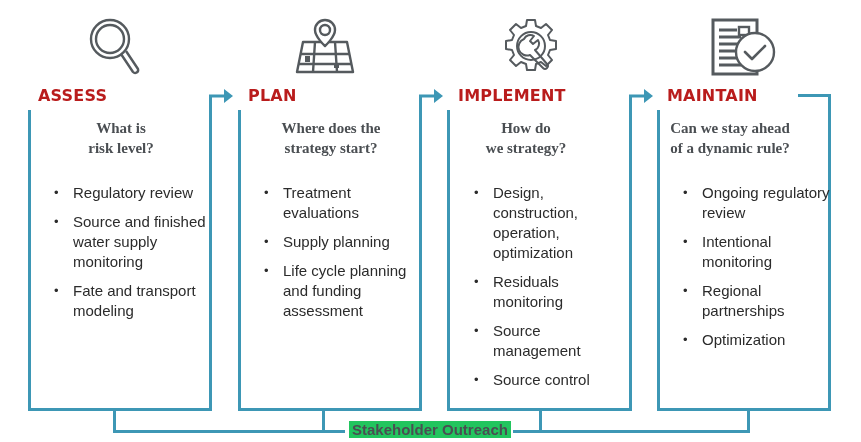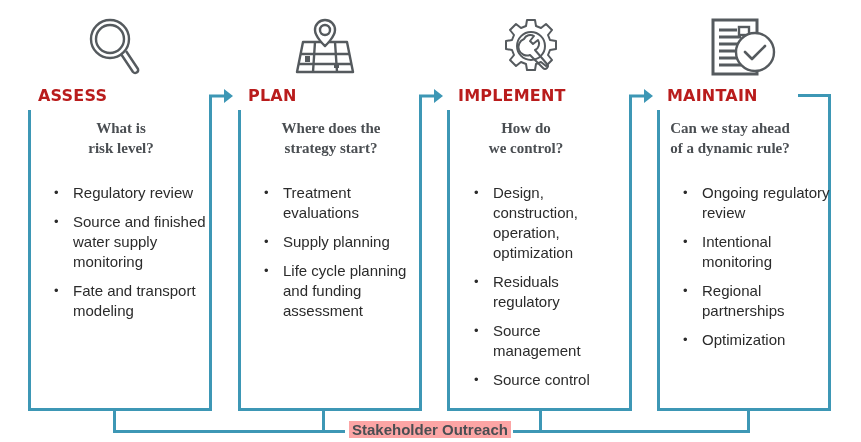--- a/index.html
+++ b/index.html
@@ -4,21 +4,21 @@
 <style>
   html, body { margin:0; padding:0; background:#ffffff; }
   body { width:861px; height:442px; position:relative; overflow:hidden; font-family:"Liberation Sans", sans-serif; }
   .lines { position:absolute; left:0; top:0; width:861px; height:442px; }
   .icon { position:absolute; }
   .stage-label { position:absolute; top:86px; font-family:"DejaVu Sans", sans-serif; font-weight:bold; font-size:16px; color:#b91c1c; letter-spacing:0.2px; white-space:nowrap; }
   .question { position:absolute; top:118px; text-align:center; font-family:Liberation Serif, serif; font-weight:bold; font-size:15px; line-height:20px; color:#4a4e52; }
   .bullets { position:absolute; top:167px; margin:16px; padding:0; list-style:none; font-family:"Liberation Sans", sans-serif; font-size:15px; line-height:20px; color:#2b2b2b; }
   .bullets li { position:relative; padding-left:19px; margin-bottom:9px; }
   .bullets li::before { content:"•"; position:absolute; left:0; top:0; font-size:13px; color:#2b2b2b; }
-  .footer-label { position:absolute; top:421px; left:349px; font-family:"Liberation Sans", sans-serif; font-weight:bold; font-size:15px; color:#4a4e52; white-space:nowrap; background:#fca5a5; padding:0 3px; }
+  .footer-label { position:absolute; top:421px; left:349px; font-family:"Liberation Sans", sans-serif; font-weight:bold; font-size:15px; color:#4a4e52; white-space:nowrap; background:#22c55e; padding:0 3px; }
 </style>
 </head>
 <body>
 
 <svg class="lines" viewBox="0 0 861 442" xmlns="http://www.w3.org/2000/svg">
   <g fill="none" stroke="#3d97b5" stroke-width="3" stroke-linejoin="miter">
 
     <path d="M29.5 110 V409.5 H210.5 V96 H226"></path>
 
     <path d="M239.5 110 V409.5 H420.5 V96 H436"></path>
@@ -100,25 +100,25 @@
     <li>Treatment evaluations</li>
     <li>Supply planning</li>
     <li>Life cycle planning and funding assessment</li>
   </ul>
 </div>
 
 <div>
   <div class="stage-label" style="left:458px">IMPLEMENT</div>
   <div class="question" style="left:441px;width:170px">
     <div>How do</div>
-    <div>we control?</div>
+    <div>we strategy?</div>
   </div>
   <ul class="bullets" style="left:458px;width:130px">
     <li>Design, construction, operation, optimization</li>
-    <li>Residuals regulatory</li>
+    <li>Residuals monitoring</li>
     <li>Source management</li>
     <li>Source control</li>
   </ul>
 </div>
 
 <div>
   <div class="stage-label" style="left:667px">MAINTAIN</div>
   <div class="question" style="left:660px;width:140px">
     <div>Can we stay ahead</div>
     <div>of a dynamic rule?</div>

